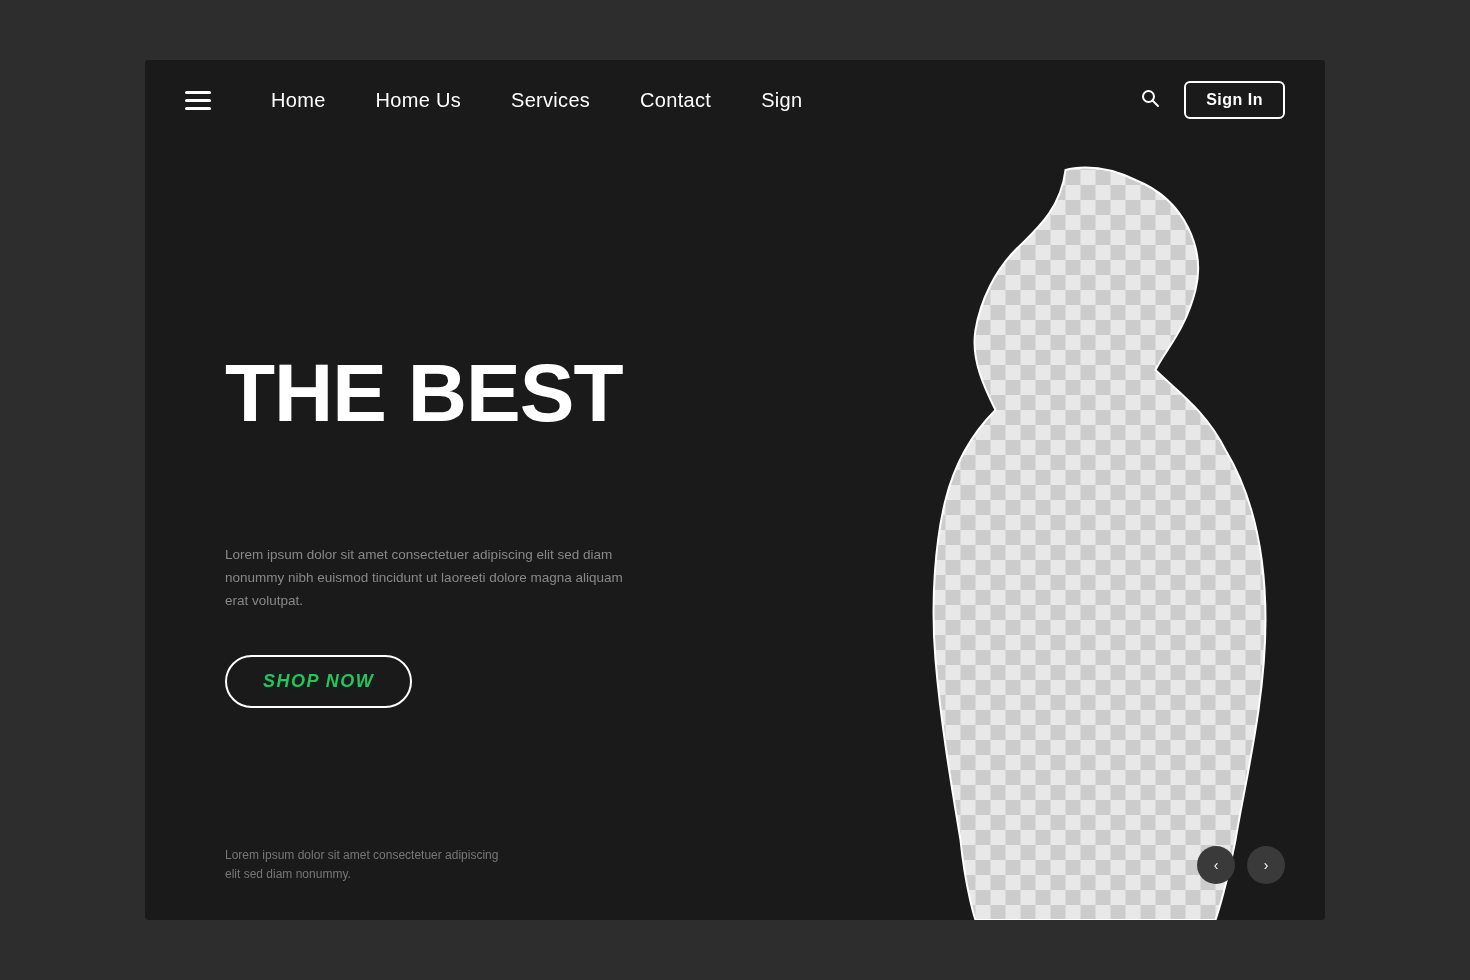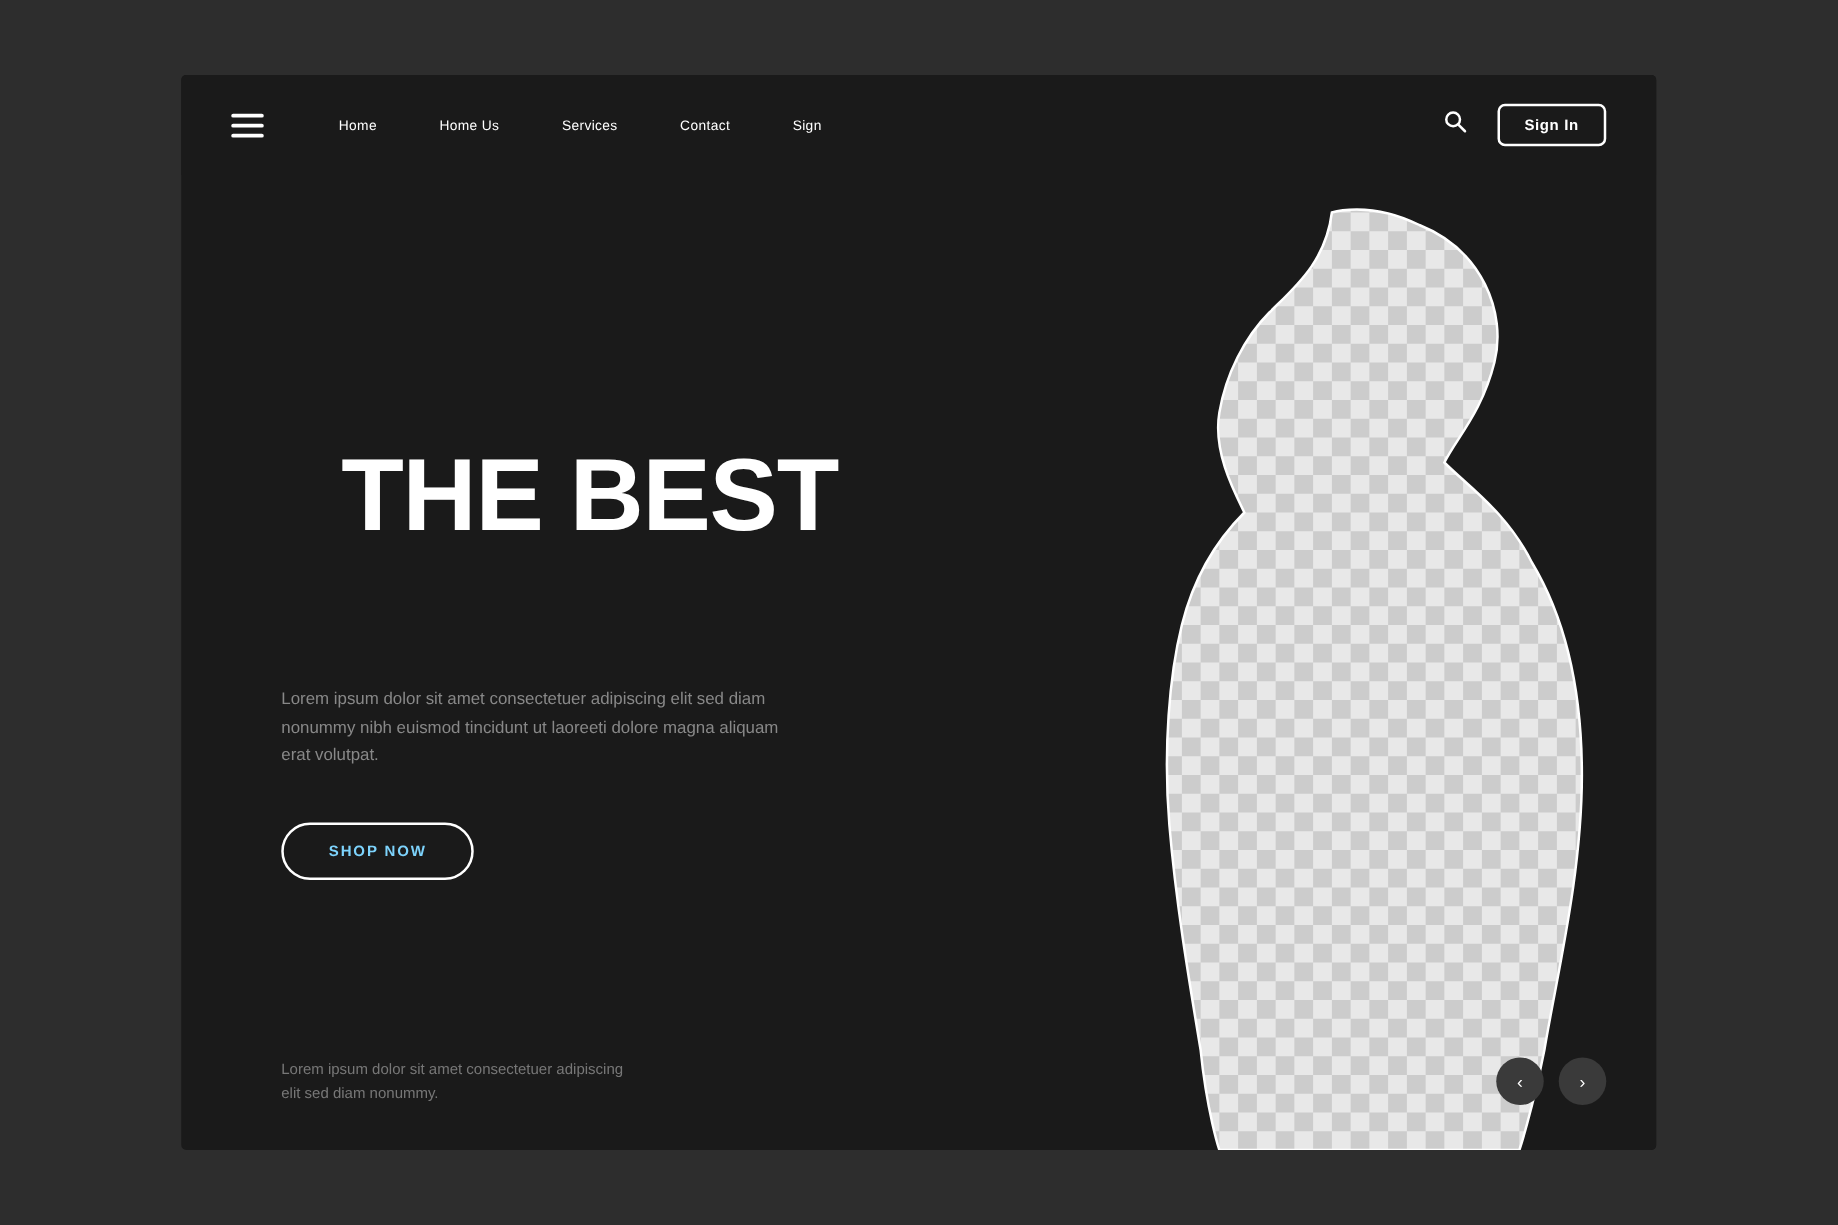--- a/index.html
+++ b/index.html
@@ -58,21 +58,21 @@
     .nav-links {
       display: flex;
       gap: 50px;
       list-style: none;
       flex: 1;
     }
 
     .nav-links li a {
       color: white;
       text-decoration: none;
-      font-size: 11px;
+      font-size: 20px;
       font-weight: 400;
       letter-spacing: 0.3px;
       margin-top: 16px;
     }
 
     .nav-right {
       display: flex;
       align-items: center;
       gap: 24px;
     }
@@ -82,21 +82,21 @@
       font-size: 20px;
       cursor: pointer;
     }
 
     .signin-btn {
       border: 2px solid white;
       color: white;
       background: transparent;
       padding: 8px 20px;
       border-radius: 6px;
-      font-size: 12px;
+      font-size: 16px;
       font-weight: 600;
       cursor: pointer;
       letter-spacing: 0.5px;
     }
 
     
     .hero {
       flex: 1;
       position: relative;
       display: flex;
@@ -115,44 +115,44 @@
     }
 
     .hero-title {
       font-size: 82px;
       font-weight: 900;
       color: #ffffff;
       line-height: 1.0;
       letter-spacing: -1px;
       margin-bottom: 28px;
       text-transform: uppercase;
-      margin-left: 48px;
     }
 
     .hero-desc {
       font-size: 13.5px;
       color: #888888;
       line-height: 1.7;
       max-width: 400px;
       margin-bottom: 42px;
     }
 
     .shop-btn {
       display: inline-block;
       border: 2px solid white;
-      color: #7dd3fc;
+      color: #22c55e;
       background: transparent;
       padding: 14px 36px;
       border-radius: 30px;
-      font-size: 12px;
+      font-size: 18px;
       font-weight: 700;
       cursor: pointer;
       letter-spacing: 1.5px;
       text-transform: uppercase;
       width: fit-content;
+      font-style: italic;
     }
 
     .hero-footer-text {
       position: absolute;
       bottom: 36px;
       left: 80px;
       font-size: 12px;
       color: #777777;
       line-height: 1.6;
       max-width: 280px;

